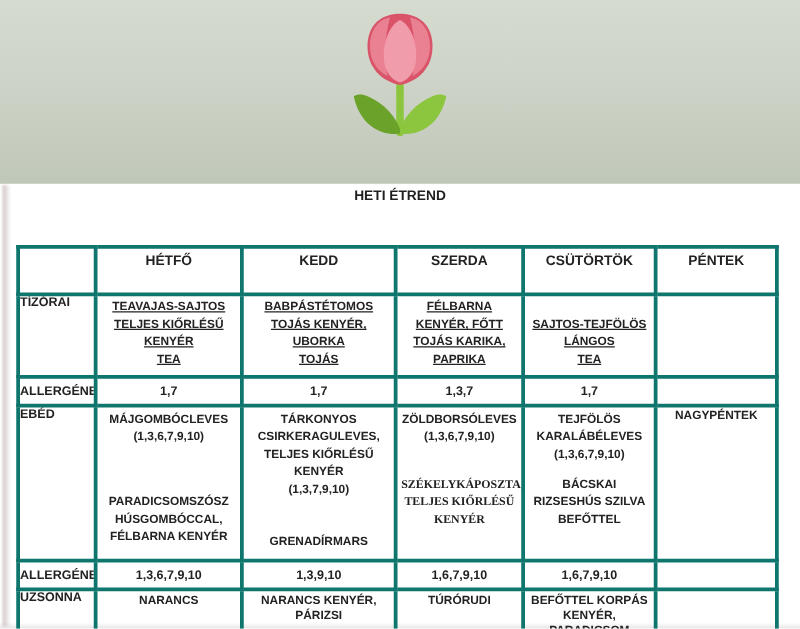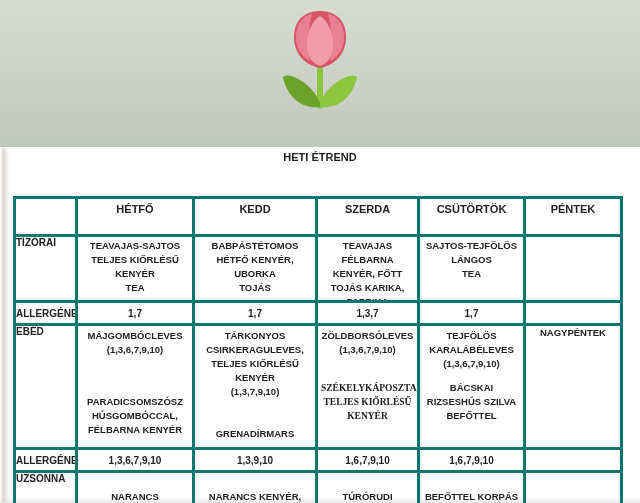--- a/index.html
+++ b/index.html
@@ -37,25 +37,25 @@
     font-weight:700;color:#222;
   }
   tr.r-days th{height:31px;vertical-align:top;padding-top:4px;font-size:11px;text-align:center;}
   tr.r-tizorai td, tr.r-tizorai th{height:63px;vertical-align:top;}
   tr.r-allerg td, tr.r-allerg th{height:20px;vertical-align:middle;font-size:10px;text-align:center;}
   tr.r-ebed td, tr.r-ebed th{height:121px;vertical-align:top;}
   tr.r-uzsonna td, tr.r-uzsonna th{height:26px;vertical-align:top;}
 
   th.lbl{font-size:10px;text-align:left;padding:3px 1px 0 4px;vertical-align:top;}
   th.lbl-mid{font-size:10px;text-align:left;padding:0 1px 0 4px;vertical-align:middle;}
-  .vflex{display:flex;flex-direction:column;justify-content:flex-start;height:59px;padding:2px 3px 1px 3px;box-sizing:border-box;}
+  .vflex{display:flex;flex-direction:column;justify-content:flex-end;height:59px;padding:2px 3px 1px 3px;box-sizing:border-box;text-decoration:underline;}
   .vflex-ebed{display:flex;flex-direction:column;justify-content:space-between;height:119px;padding:3px 3px 8px 3px;box-sizing:border-box;}
   .vflex-center{display:flex;flex-direction:column;justify-content:flex-start;height:119px;box-sizing:border-box;}
   .foodtxt,.drinktxt,.souptxt,.maintxt,.notetxt{font-size:9.5px;line-height:14px;text-align:center;}
-  .uz{font-size:9.5px;line-height:12px;text-align:center;padding-top:2px;margin-top:16px;}
+  .uz{font-size:9.5px;line-height:12px;text-align:center;padding-top:2px;}
 </style>
 </head>
 <body>
 
 <div class="page">
 
   <div class="banner">
     <svg class="tulip" width="80" height="112" viewBox="0 0 80 110" xmlns="http://www.w3.org/2000/svg">
       <rect x="37" y="52" width="6" height="50" rx="3" fill="#8cc63e"></rect>
       <path d="M40 100 C26 102 8 94 3 70 C6 68 10 68 14 70 C28 76 36 86 40 96 Z" fill="#6ba32a"></path>
@@ -97,21 +97,21 @@
     <tr class="r-tizorai">
       <th class="lbl">TÍZÓRAI</th>
       <td>
         <div class="vflex">
           <div class="foodtxt">TEAVAJAS-SAJTOS TELJES KIŐRLÉSŰ KENYÉR</div>
           <div class="drinktxt">TEA</div>
         </div>
       </td>
       <td>
         <div class="vflex">
-          <div class="foodtxt">BABPÁSTÉTOMOS HÉTFŐ KENYÉR, UBORKA</div>
+          <div class="foodtxt">BABPÁSTÉTOMOS TOJÁS KENYÉR, UBORKA</div>
           <div class="drinktxt">TOJÁS</div>
         </div>
       </td>
       <td>
         <div class="vflex">
           <div class="foodtxt">TEAVAJAS FÉLBARNA KENYÉR, FŐTT TOJÁS KARIKA, PAPRIKA</div>
 
         </div>
       </td>
       <td>

